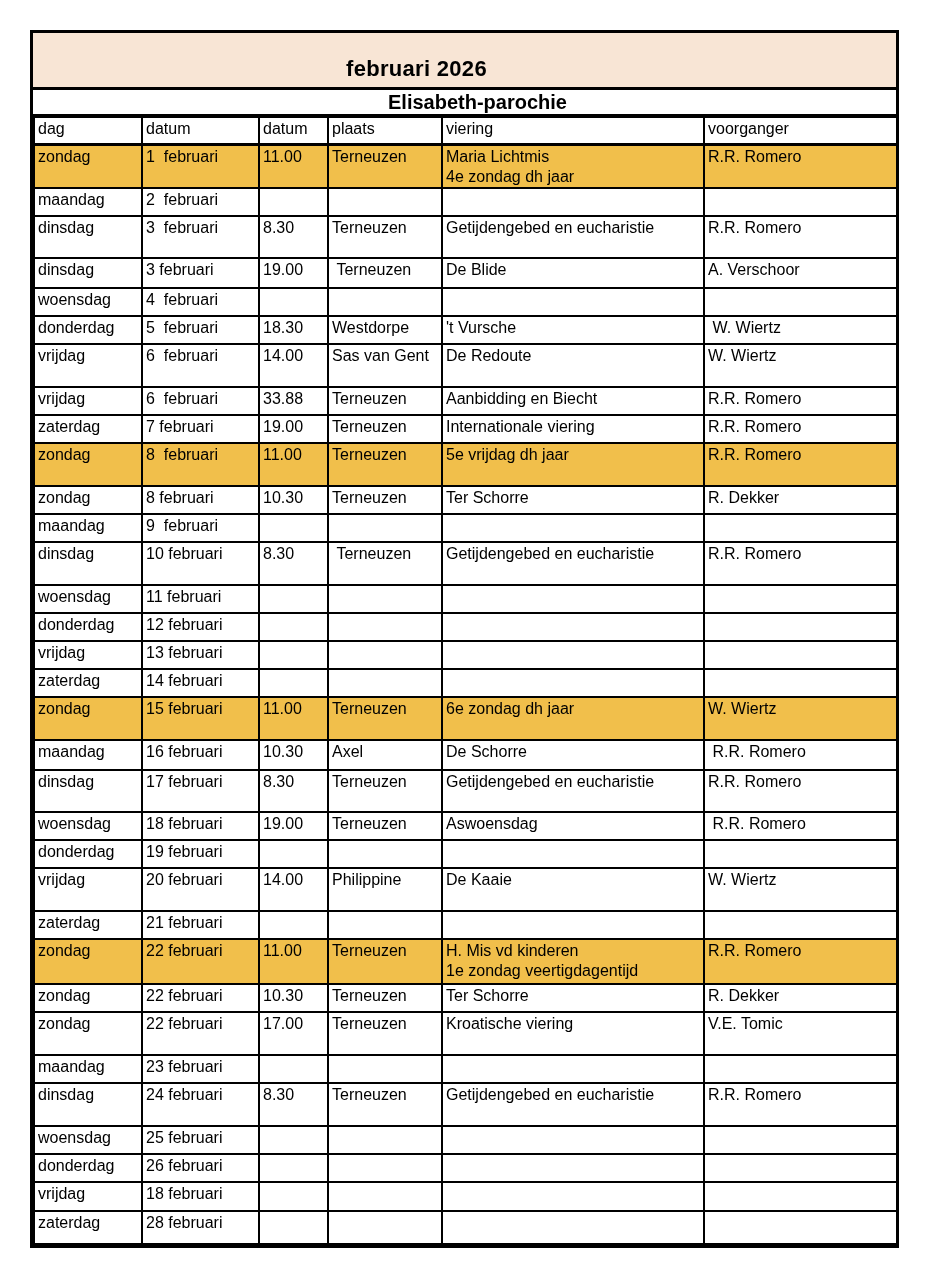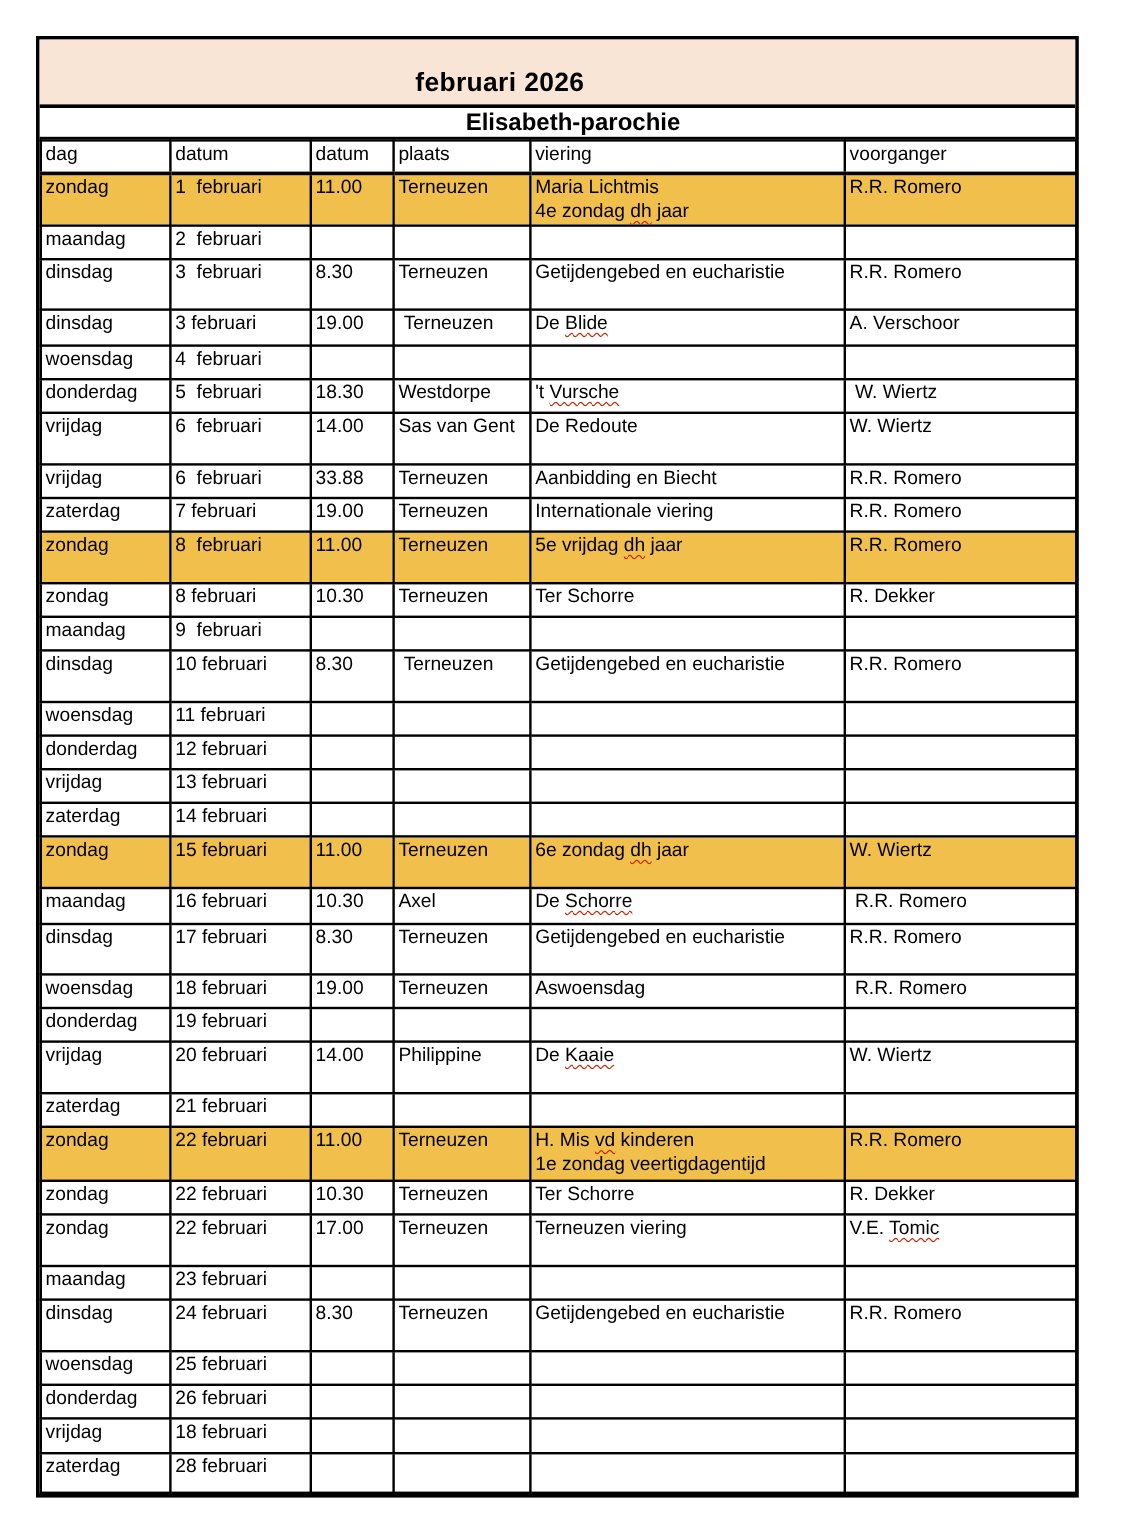--- a/index.html
+++ b/index.html
@@ -62,21 +62,20 @@
     font-size: 16px;
     font-weight: normal;
     line-height: 20px;
     padding: 1px 2px 0 3px;
     white-space: pre-wrap;
     overflow: hidden;
   }
   thead th { height: 27px; border-bottom: 3px solid #000; }
   tr.hl td { background: #F1BF4B; }
   .sq {
-    text-decoration: underline;
     text-decoration-style: wavy;
     text-decoration-color: #CC2200;
     text-decoration-thickness: 1px;
     text-underline-offset: 3px;
     text-decoration-skip-ink: none;
   }
 </style>
 </head>
 <body>
 
@@ -313,21 +312,21 @@
           <td>10.30</td>
           <td>Terneuzen</td>
           <td><div><span>Ter Schorre</span></div></td>
           <td>R. Dekker</td>
         </tr>
         <tr style="height: 43px;">
           <td>zondag</td>
           <td>22 februari</td>
           <td>17.00</td>
           <td>Terneuzen</td>
-          <td><div><span>Terneuzen viering</span></div></td>
+          <td><div><span>Kroatische viering</span></div></td>
           <td><span>V.E. </span><span class="sq">Tomic</span></td>
         </tr>
         <tr style="height: 28px;">
           <td>maandag</td>
           <td>23 februari</td>
           <td></td>
           <td></td>
           <td></td>
           <td></td>
         </tr>

